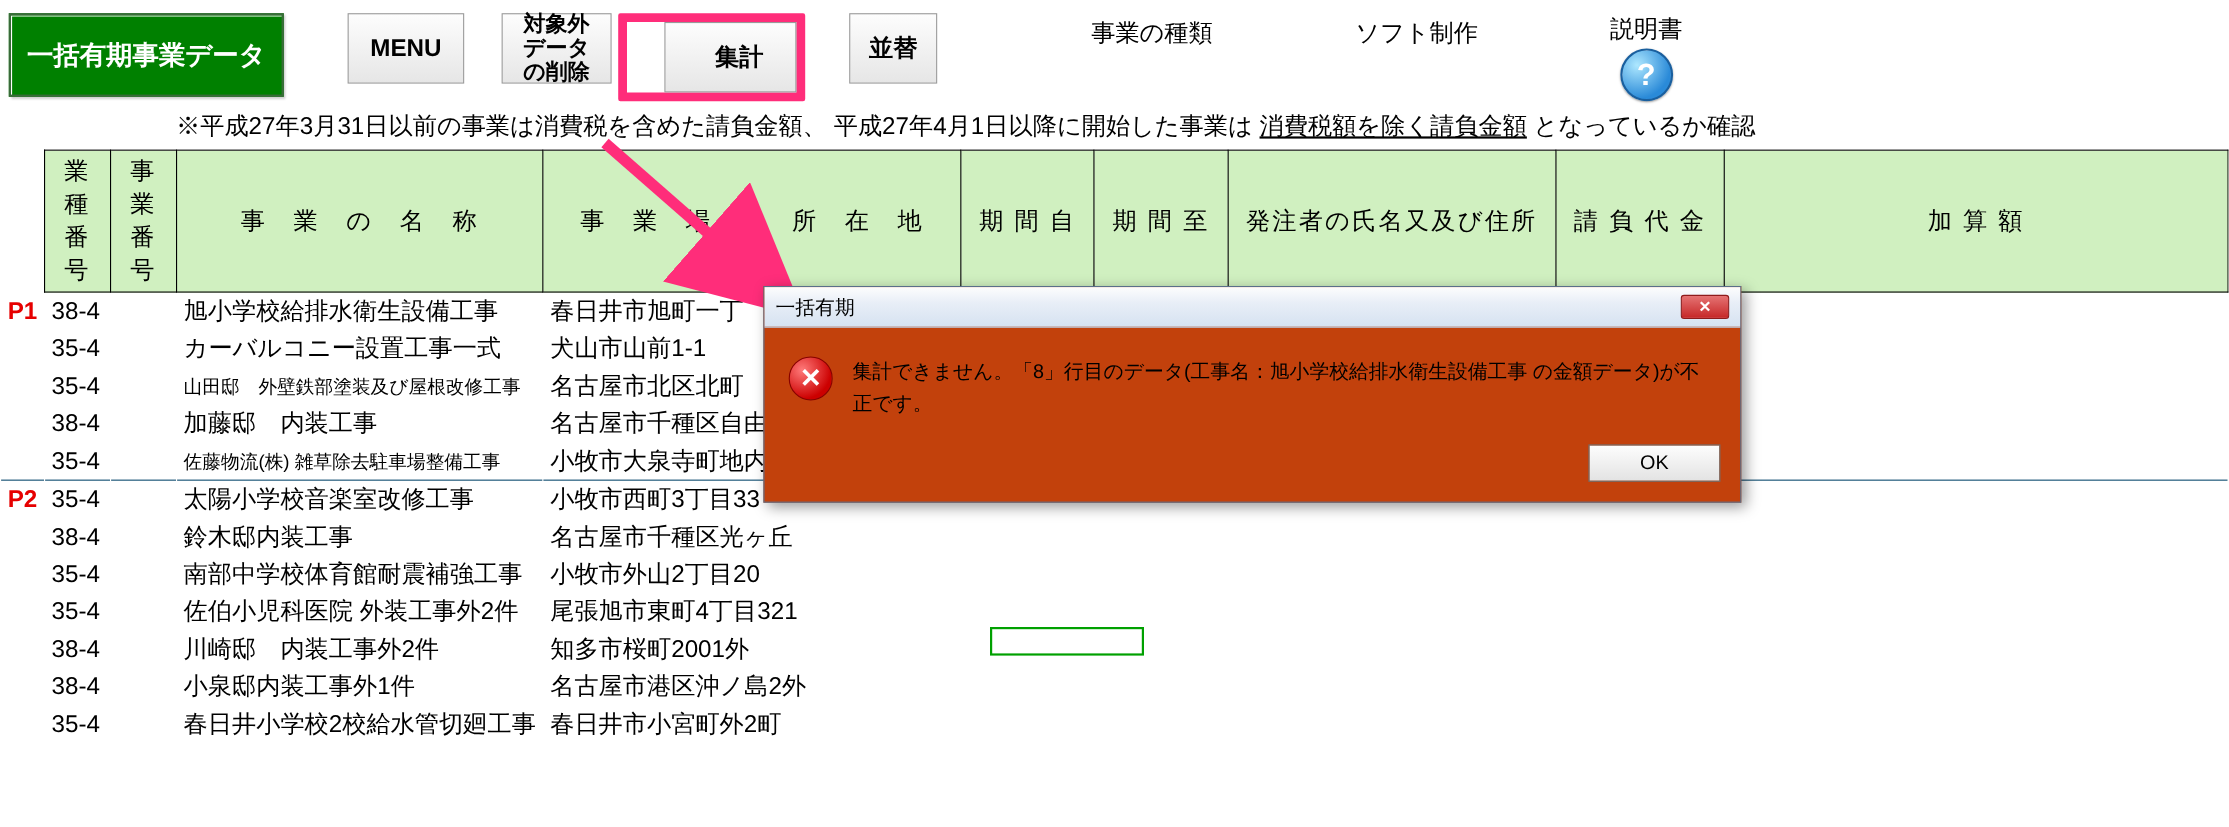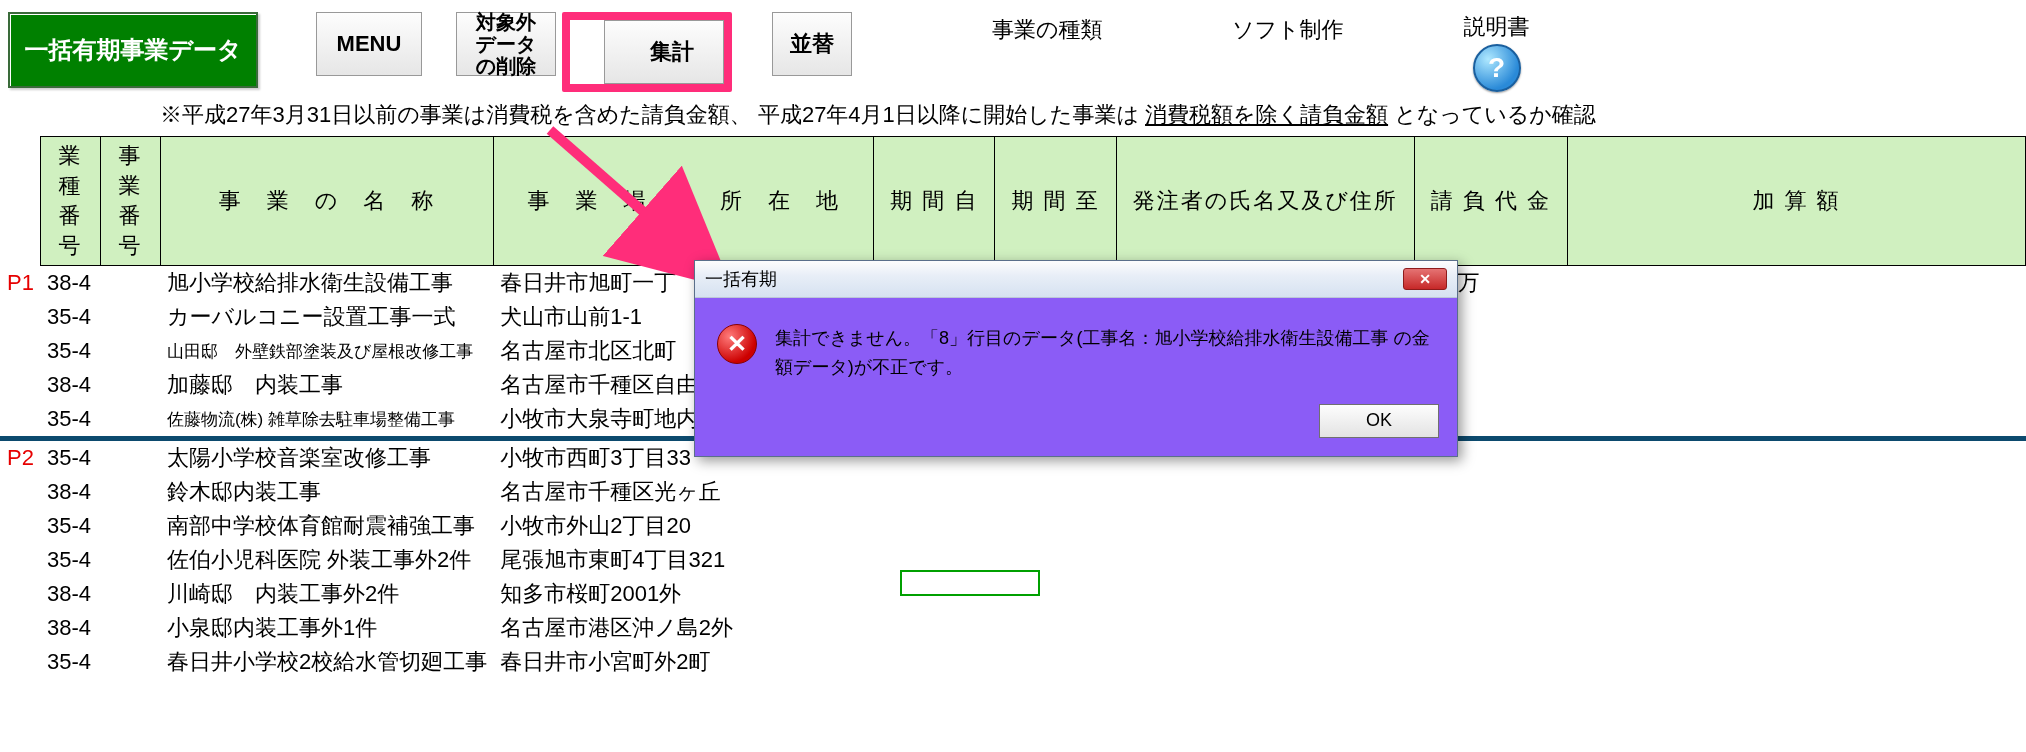--- a/index.html
+++ b/index.html
@@ -98,34 +98,34 @@
     letter-spacing: 2px;
   }
   table.data td {
     border-left: 1px solid transparent;
     border-right: 1px solid transparent;
     padding: 2px 6px;
     white-space: nowrap;
     vertical-align: middle;
     height: 30px;
   }
-  table.data tr.divider td { border-top: 5px solid #0c4a6e; }
-  .pmark { color:#e60000; font-weight:normal; width:20px; }
+  table.data tr.divider td { border-top: 1px solid #0c4a6e; }
+  .pmark { color:#e60000; font-weight:bold; width:20px; }
   .arrow {
     position: absolute;
     left: 540px;
     top: 120px;
     pointer-events: none;
   }
   .dialog {
     position: absolute;
     left: 694px;
     top: 260px;
-    width: 764px;
-    background: #8b5cf6;
+    width: 889px;
+    background: #c2410c;
     border: 1px solid #5a6f8a;
     box-shadow: 4px 4px 12px rgba(0,0,0,0.4);
     font-size: 18px;
   }
   .dialog-title {
     background: linear-gradient(#fdfdfd,#e8eef7 40%,#d6e2f1);
     border-bottom: 1px solid #bcc7d8;
     padding: 6px 10px;
     display:flex;
     align-items:center;

